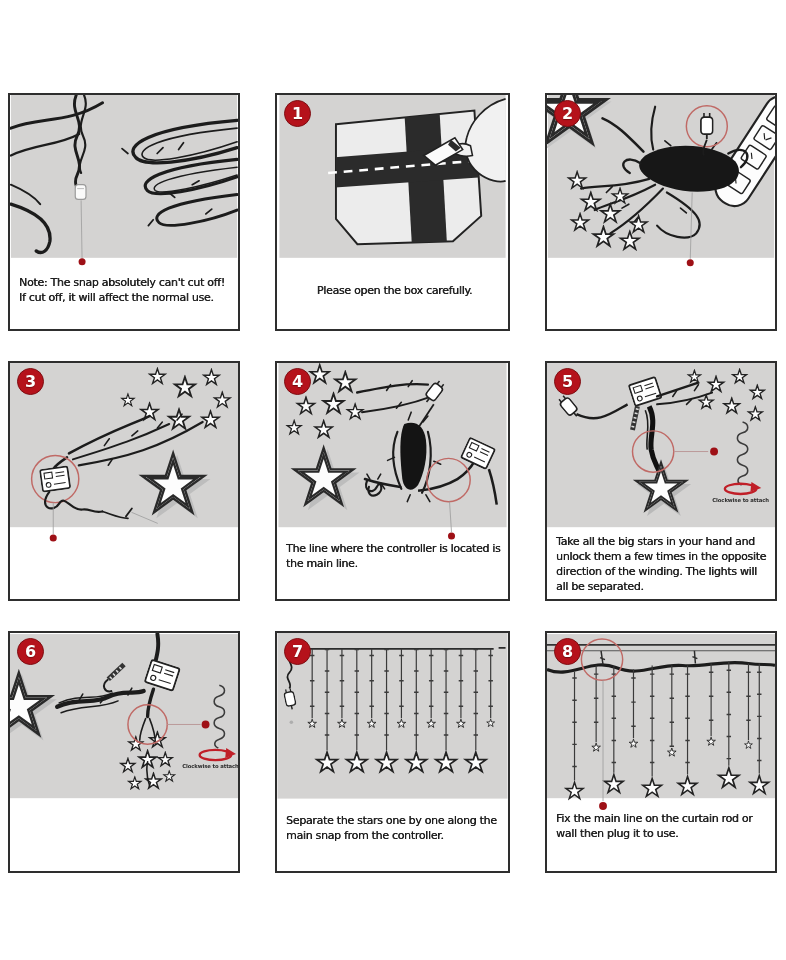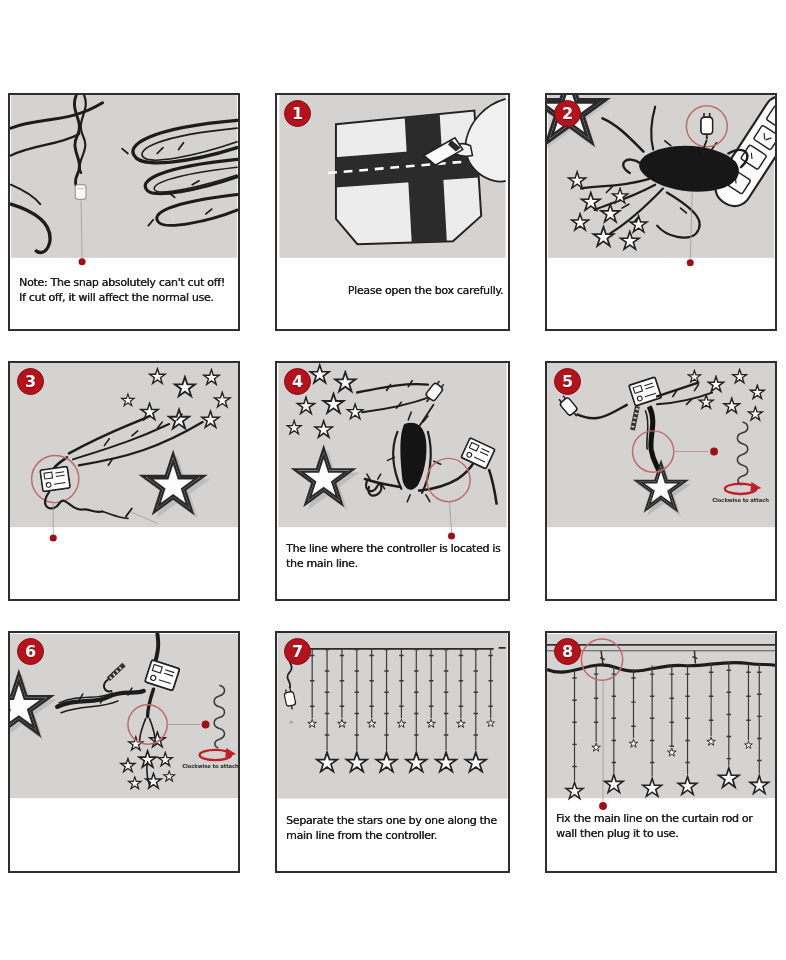--- a/index.html
+++ b/index.html
@@ -15,21 +15,21 @@
   .panel svg.ill{position:absolute;inset:0;width:100%;height:100%;display:block}
   .badge{position:absolute;top:5px;left:7px;width:27px;height:27px;border-radius:50%;
     background:radial-gradient(circle at 35% 30%, #d2ololate 0%, var(--badge-red) 55%);
     background-color:var(--badge-red);
     border:1px solid #7e0d12;color:#fff;font-weight:bold;font-size:16px;
     display:flex;align-items:center;justify-content:center;z-index:3;
     text-shadow:0 1px 1px rgba(0,0,0,.35)}
   .caption{position:absolute;left:0;right:0;top:167px;bottom:0;background:transparent;z-index:2;
     padding:12px 5px 0 9px;font-size:11px;line-height:1.36;letter-spacing:-0.3px;color:var(--ink);
     text-shadow:0.35px 0 0 var(--ink)}
-  .cap-center{text-align:right;padding-top:22px}
+  .cap-center{text-align:center;padding-top:22px}
   .cap-pt14{padding-top:14px}.cap-pt16{padding-top:16px}.cap-pt5{padding-top:5px}
   .spiral-label{font-size:5.4px;font-weight:bold;fill:#2c2c2c;text-anchor:middle;letter-spacing:-0.1px}
 </style>
 </head>
 <body>
 
 <svg width="0" height="0" style="position:absolute" aria-hidden="true">
   <defs>
     <symbol id="sstar" viewBox="-1.2 -1.2 2.4 2.4">
       <path d="M0,-1 L0.225,-0.309 L0.951,-0.309 L0.363,0.118 L0.588,0.809 L0,0.382 L-0.588,0.809 L-0.363,0.118 L-0.951,-0.309 L-0.225,-0.309 Z"></path>
@@ -289,20 +289,21 @@
         <g>
           <path d="M129,90 L164,90" stroke="#b99" stroke-width="1"></path>
           <circle cx="170" cy="90" r="4" fill="var(--dot-red)"></circle>
         </g>
         <g>
           <use href="#spiral-shape" transform="translate(197,60)"></use>
           <use href="#rot-arrow" transform="translate(197,128)"></use>
           <text x="197" y="141" class="spiral-label">Clockwise to attach</text>
         </g>
       </svg>
+      <div class="caption cap-pt5">Take all the big stars in your hand and unlock them a few times in the opposite direction of the winding. The lights will all be separated.</div>
     </article>
 
     <article class="panel">
       <span class="badge">6</span>
       <svg class="ill" viewBox="0 0 232 240">
         <rect x="0" y="0" width="232" height="167" fill="var(--panel-bg)"></rect>
         <use href="#sstar" x="-33" y="33" width="90" height="90" fill="#bdbdbd" stroke="none"></use>
         <use href="#bstar" x="-36" y="29" width="90" height="90"></use>
         <g stroke="#1c1c1c" fill="none" stroke-linecap="round">
           <path d="M48,74 C70,64 85,72 100,64 C115,56 126,62 136,58" stroke-width="4.4"></path>
@@ -371,21 +372,21 @@
         </g>
         <g fill="#fdfdfd" stroke="#222" stroke-width="0.16">
           <use href="#sstar" x="37" y="118" width="26" height="26"></use>
           <use href="#sstar" x="67" y="118" width="26" height="26"></use>
           <use href="#sstar" x="97" y="118" width="26" height="26"></use>
           <use href="#sstar" x="127" y="118" width="26" height="26"></use>
           <use href="#sstar" x="157" y="118" width="26" height="26"></use>
           <use href="#sstar" x="187" y="118" width="26" height="26"></use>
         </g>
       </svg>
-      <div class="caption cap-pt14">Separate the stars one by one along the main line from the controller.</div>
+      <div class="caption cap-pt14">Separate the stars one by one along the main snap from the controller.</div>
     </article>
 
     <article class="panel">
       <span class="badge">8</span>
       <svg class="ill" viewBox="0 0 232 240">
         <rect x="0" y="0" width="232" height="167" fill="var(--panel-bg)"></rect>
         <path d="M0,11 H232" stroke="#333" stroke-width="2"></path>
         <path d="M0,17 H232" stroke="#555" stroke-width="1.2"></path>
         <path d="M0,36 C25,46 45,24 70,34 C95,44 112,30 138,32 C160,34 180,26 205,30 C218,32 226,30 232,32" stroke="#1c1c1c" stroke-width="3.2" fill="none"></path>
         <path d="M55,17 L57,31 M150,17 L151,30 M54,24 l5,2 M148,23 l5,2" stroke="#2b2b2b" stroke-width="1.5"></path>

